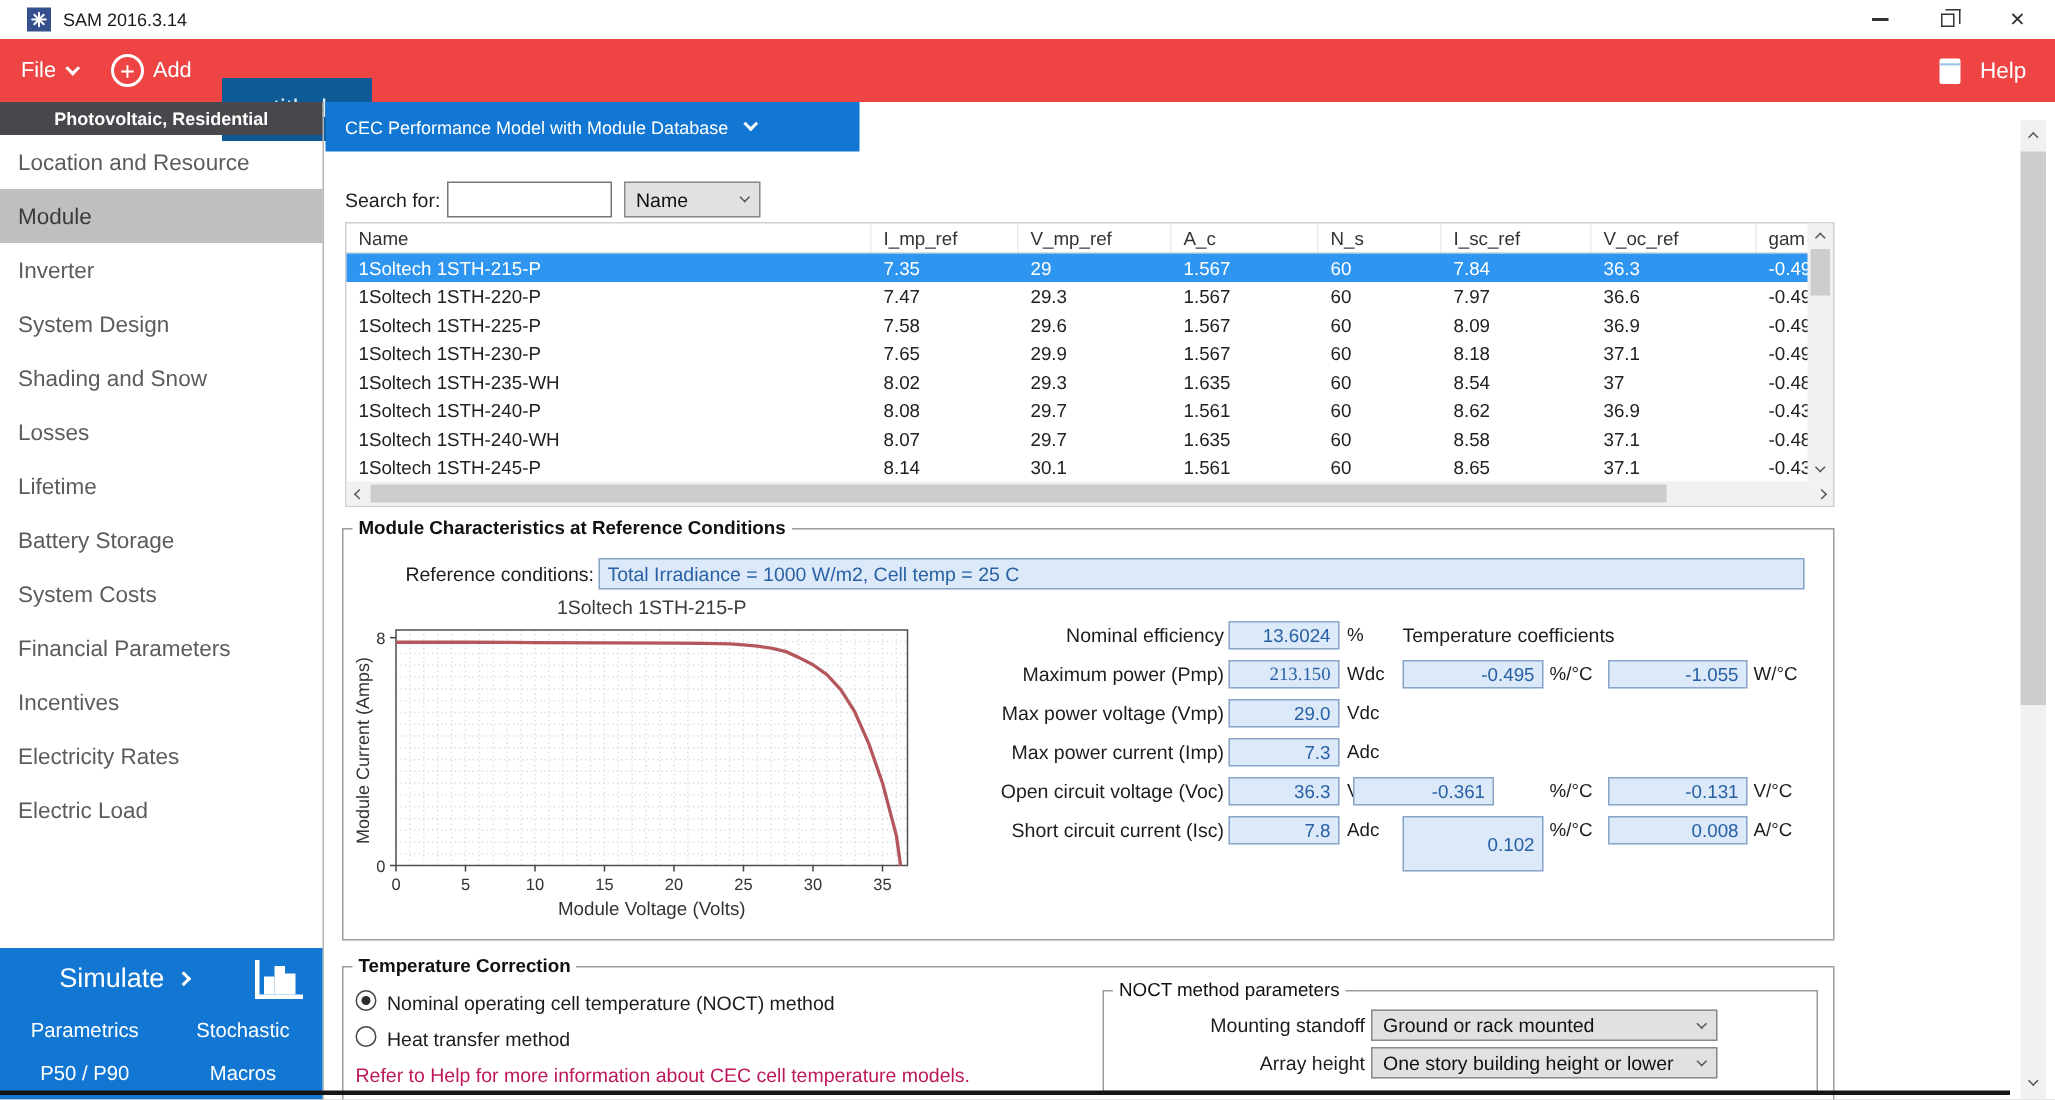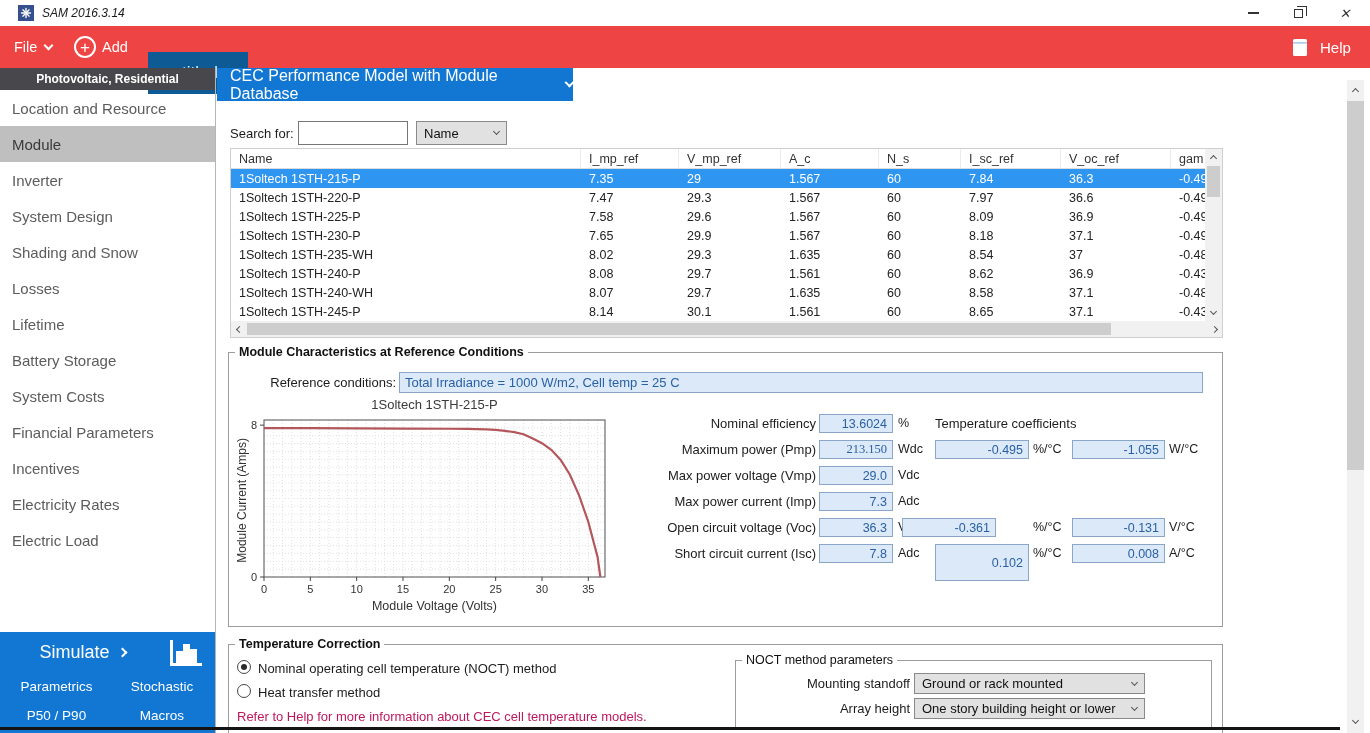--- a/index.html
+++ b/index.html
@@ -1,21 +1,21 @@
 <!DOCTYPE html>
 <html><head>
 <meta charset="utf-8">
 <style>
   * { margin:0; padding:0; box-sizing:border-box; }
   body { font-family:"Liberation Sans", sans-serif; background:#888; }
   .app { position:relative; width:1370px; height:733px; background:#fff; overflow:hidden; }
   .abs { position:absolute; }
 
   
-  .titlebar { left:0; top:0; width:1370px; height:26px; background:#fff;font-style:italic; }
+  .titlebar { left:0; top:0; width:1370px; height:26px; background:#fff; }
   .app-icon { left:18px; top:5px; width:16px; height:16px; background:#35508c; display:flex; align-items:center; justify-content:center; }
   .win-title { left:42px; top:6px; font-size:12px; color:#1a1a1a; }
   .winbtn { top:0; width:42px; height:26px; display:flex; align-items:center; justify-content:center; color:#333; }
   .min-glyph { width:11px; height:2px; background:#333; }
   .restore-glyph { position:relative; width:9px; height:9px; border:1px solid #333; background:#fff; }
   .restore-glyph::before { content:""; position:absolute; left:2px; top:-4px; width:9px; height:9px; border:1px solid #333; border-left:none; border-bottom:none; }
   .close-glyph::before { content:"\2715"; font-size:13px; color:#333; }
 
   
   .menubar { left:0; top:26px; width:1370px; height:42px; background:#ef4444; }
@@ -33,21 +33,21 @@
   .side-header { left:0; top:68px; width:215px; height:22px; background:#48484c; color:#fff; font-size:12px; font-weight:bold; display:flex; align-items:center; justify-content:center; }
   .side-item { position:absolute; left:0; width:215px; height:36px; display:flex; align-items:center; padding-left:12px; font-size:15px; color:#5c5c5c; cursor:default; }
   .side-item.sel { background:#bfbfbf; color:#3a3a3a; }
   .side-divider { left:215px; top:68px; width:1px; height:665px; background:#b5b5b5; }
 
   .sim-panel { left:0; top:632px; width:215px; height:101px; background:#1177d2; color:#fff; }
   .sim-row1 { left:0; top:636px; width:165px; height:32px; display:flex; align-items:center; justify-content:center; gap:9px; color:#fff; font-size:18px; }
   .sim-cell { position:absolute; height:17px; display:flex; align-items:center; justify-content:center; color:#fff; font-size:13.5px; }
 
   
-  .cec-btn { left:217px; top:68px; width:356px; height:33px; background:#1177d2; color:#fff; display:flex; align-items:center; gap:12px; padding-left:13px; font-size:16px; }
+  .cec-btn { left:217px; top:68px; width:356px; height:33px; background:#1177d2; color:#fff; display:flex; align-items:center; gap:12px; padding-left:13px; font-size:12px; }
 
   .lbl { font-size:13px; color:#1c1c1c; }
   .search-input { left:298px; top:121px; width:110px; height:24px; border:1px solid #767676; background:#fff; font-size:13px; padding:0 4px; font-family:"Liberation Sans",sans-serif; }
   .combo { background:#e1e1e1; border:1px solid #8a8a8a; color:#111; font-size:13px; display:flex; align-items:center; justify-content:space-between; padding:0 7px; }
 
   
   .tablebox { left:230px; top:148px; width:993px; height:190px; border:1px solid #cfcfcf; background:#fff; }
   .trow { display:grid; grid-template-columns:350px 98px 102px 98px 82px 100px 110px 36px; height:19px; align-items:center; font-size:12.5px; color:#222; }
   .trow > span { padding-left:8px; overflow:hidden; white-space:nowrap; }
   .thead { height:20px; border-bottom:1px solid #dcdcdc; color:#333; }

